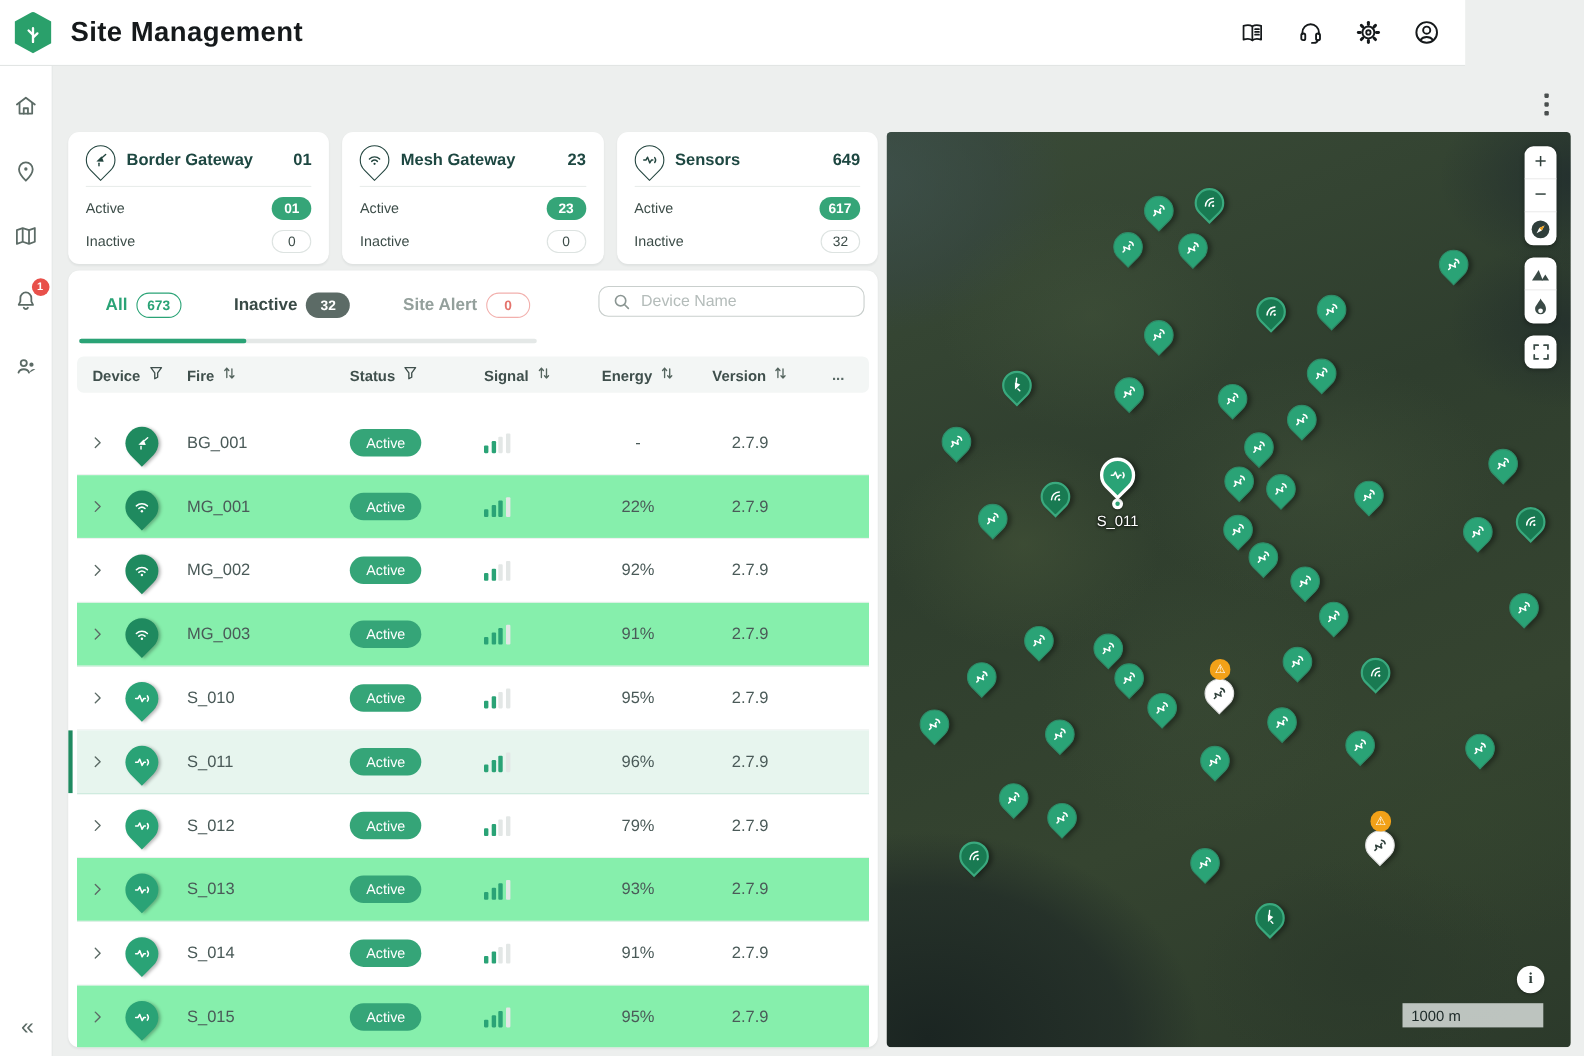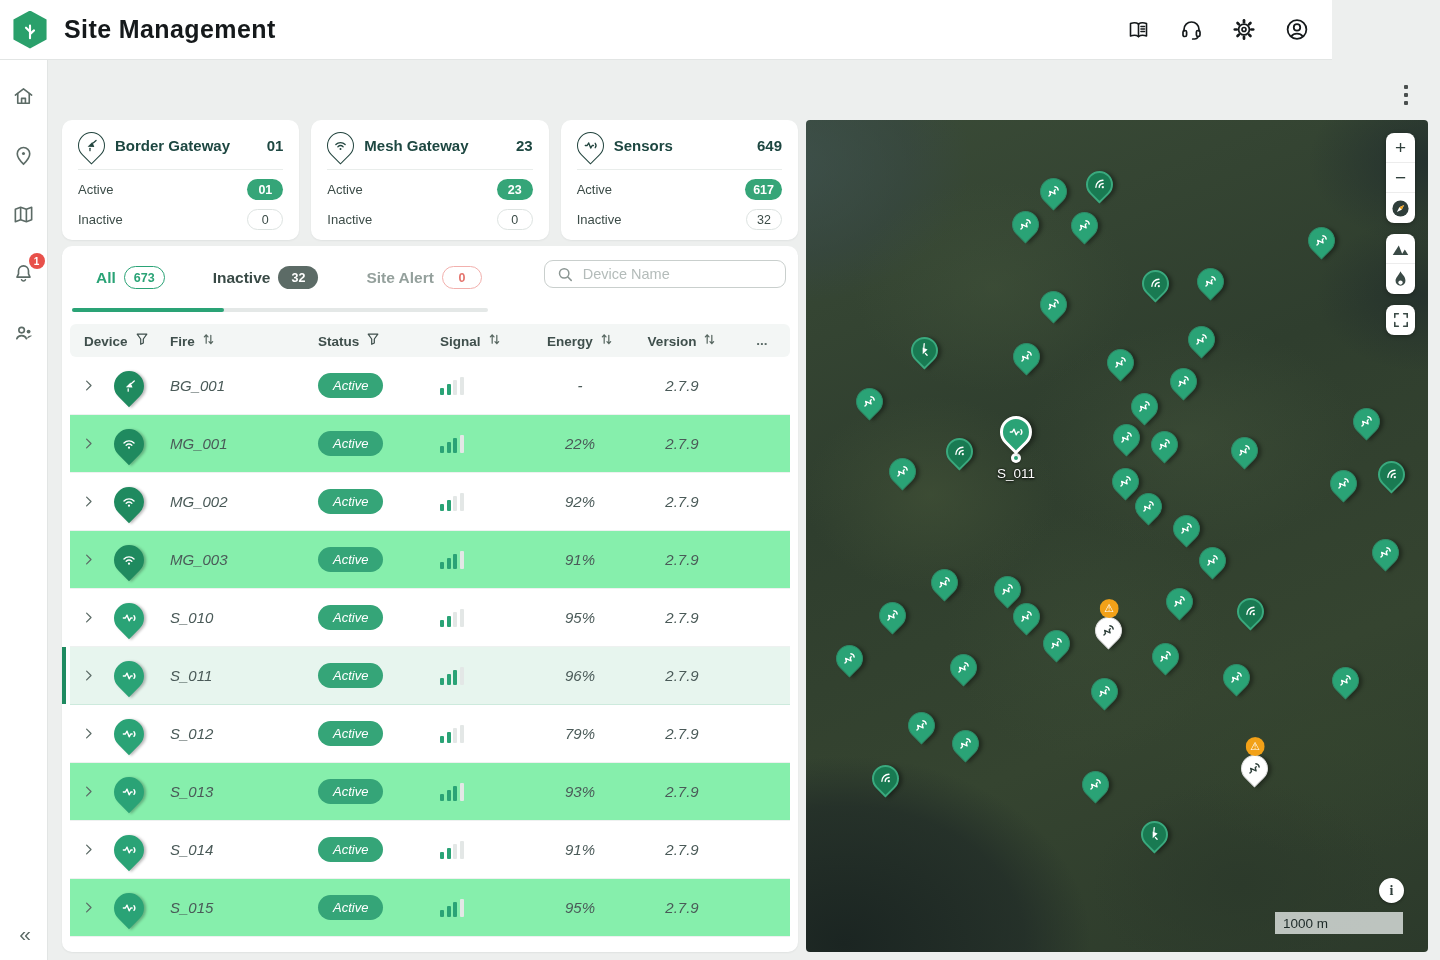--- a/index.html
+++ b/index.html
@@ -75,21 +75,21 @@
                       font-family:inherit; }
   .search-box input::placeholder { color:#b4bcba; }
 
   .thead { margin:6px 8px 0; height:33px; background:#f3f6f5; border-radius:6px; display:grid; align-items:center;
            grid-template-columns:100px 148px 122px 90px 100px 104px 1fr; font-size:13.5px; font-weight:700; color:#3f4f4c; }
   .th { display:flex; align-items:flex-end; gap:7px; }
   .th:first-child { padding-left:14px; }
   .th-center { justify-content:center; }
   .th-more { justify-content:center; color:#5a6a66; font-weight:700; }
 
-  .rows { margin:0 8px;font-style:italic; }
+  .rows { margin:17px 8px; }
   .trow { height:58px; display:grid; grid-template-columns:36px 64px 148px 122px 90px 100px 104px 1fr;
           align-items:center; border-bottom:1px solid #eef1f0; position:relative; cursor:pointer; }
   .trow.alt { background:#86efac; }
   .trow.selected { background:#e7f5ee; border-bottom:1px solid #cdeadd; }
   .trow.selected::before { content:""; position:absolute; left:-8px; top:0; width:4px; height:100%; background:#1f8a60; }
   .cell-chev { display:flex; justify-content:center; }
   .cell-icon { display:flex; justify-content:flex-start; padding-left:8px; }
   .row-pin { width:30px; height:30px; color:#fff; box-shadow:1px 2px 3px rgba(0,0,0,.28); }
   .row-pin.t-sensor { background:#2aa376; }
   .row-pin.t-mesh { background:#1f8a5f; }

